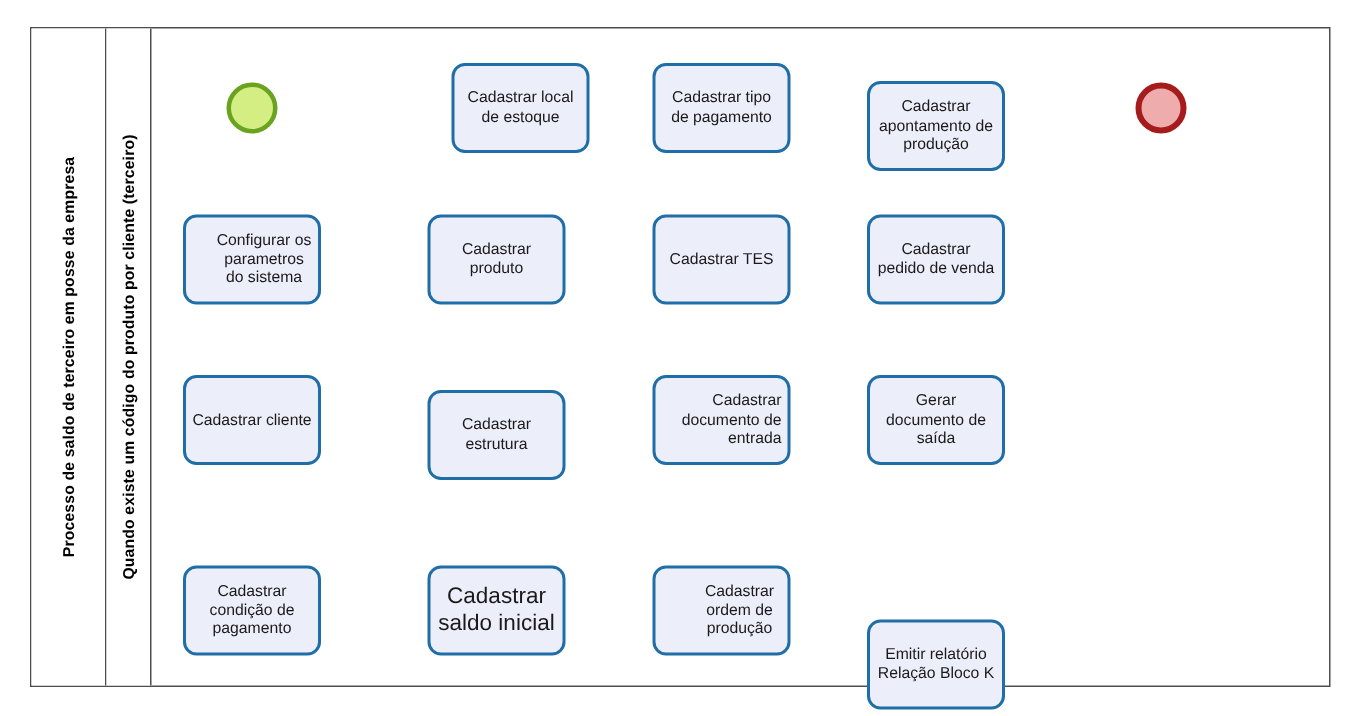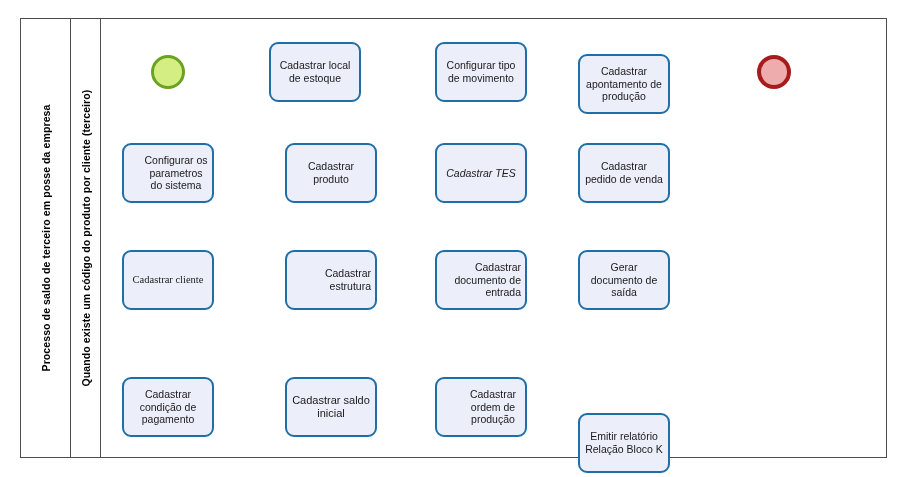--- a/index.html
+++ b/index.html
@@ -63,21 +63,21 @@
     display: flex;
     align-items: center;
     justify-content: center;
     text-align: center;
     font-size: 10.5px;
     line-height: 1.22;
     color: #1a1a1a;
     padding: 2px 4px;
     box-shadow: 0 0 0 0 rgba(0,0,0,0);
   }
-  .task.tight { font-size: 11px; }
+  .task.tight { font-size: 15px; }
   .event {
     position: absolute;
     width: 34px;
     height: 34px;
     border-radius: 50%;
     box-sizing: border-box;
   }
   .event.start {
     background: #d4ee84;
     border: 3px solid #69a320;
@@ -143,30 +143,30 @@
       <span class="lane-vtext">Processo de saldo de terceiro em posse da empresa</span>
     </div>
     <div class="lane-header lane-label">
       <span class="lane-vtext">Quando existe um código do produto por cliente (terceiro)</span>
     </div>
   </div>
 
   <div class="event start" style="left:151px; top:55px;"></div>
 
   <div class="task" style="left:122px; top:143px;padding-left:20px;">Configurar os parametros do sistema</div>
-  <div class="task" style="left:122px; top:250px;font-family:Liberation Serif, serif;">Cadastrar cliente</div>
+  <div class="task" style="left:122px; top:250px;">Cadastrar cliente</div>
   <div class="task" style="left:122px; top:377px;">Cadastrar condição de pagamento</div>
 
-  <div class="task" style="left:269px; top:42px;">Cadastrar local de estoque</div>
+  <div class="task" style="left:301px; top:42px;">Cadastrar local de estoque</div>
   <div class="task" style="left:285px; top:143px;">Cadastrar produto</div>
-  <div class="task" style="left:285px; top:250px;text-align:right;">Cadastrar estrutura</div>
+  <div class="task" style="left:285px; top:260px;">Cadastrar estrutura</div>
   <div class="task tight" style="left:285px; top:377px;">Cadastrar saldo inicial</div>
 
-  <div class="task" style="left:435px; top:42px;">Configurar tipo de movimento</div>
-  <div class="task" style="left:435px; top:143px;font-style:italic;">Cadastrar TES</div>
+  <div class="task" style="left:435px; top:42px;">Cadastrar tipo de pagamento</div>
+  <div class="task" style="left:435px; top:143px;">Cadastrar TES</div>
   <div class="task" style="left:435px; top:250px;text-align:right;">Cadastrar documento de entrada</div>
   <div class="task" style="left:435px; top:377px;padding-left:28px;">Cadastrar ordem de produção</div>
 
   <div class="task" style="left:578px; top:54px;">Cadastrar apontamento de produção</div>
   <div class="task" style="left:578px; top:143px;">Cadastrar pedido de venda</div>
   <div class="task" style="left:578px; top:250px;">Gerar documento de saída</div>
   <div class="task" style="left:578px; top:377px;margin-top:36px;">Emitir relatório Relação Bloco K</div>
 
   <div class="event end" style="left:757px; top:55px;"></div>
 

